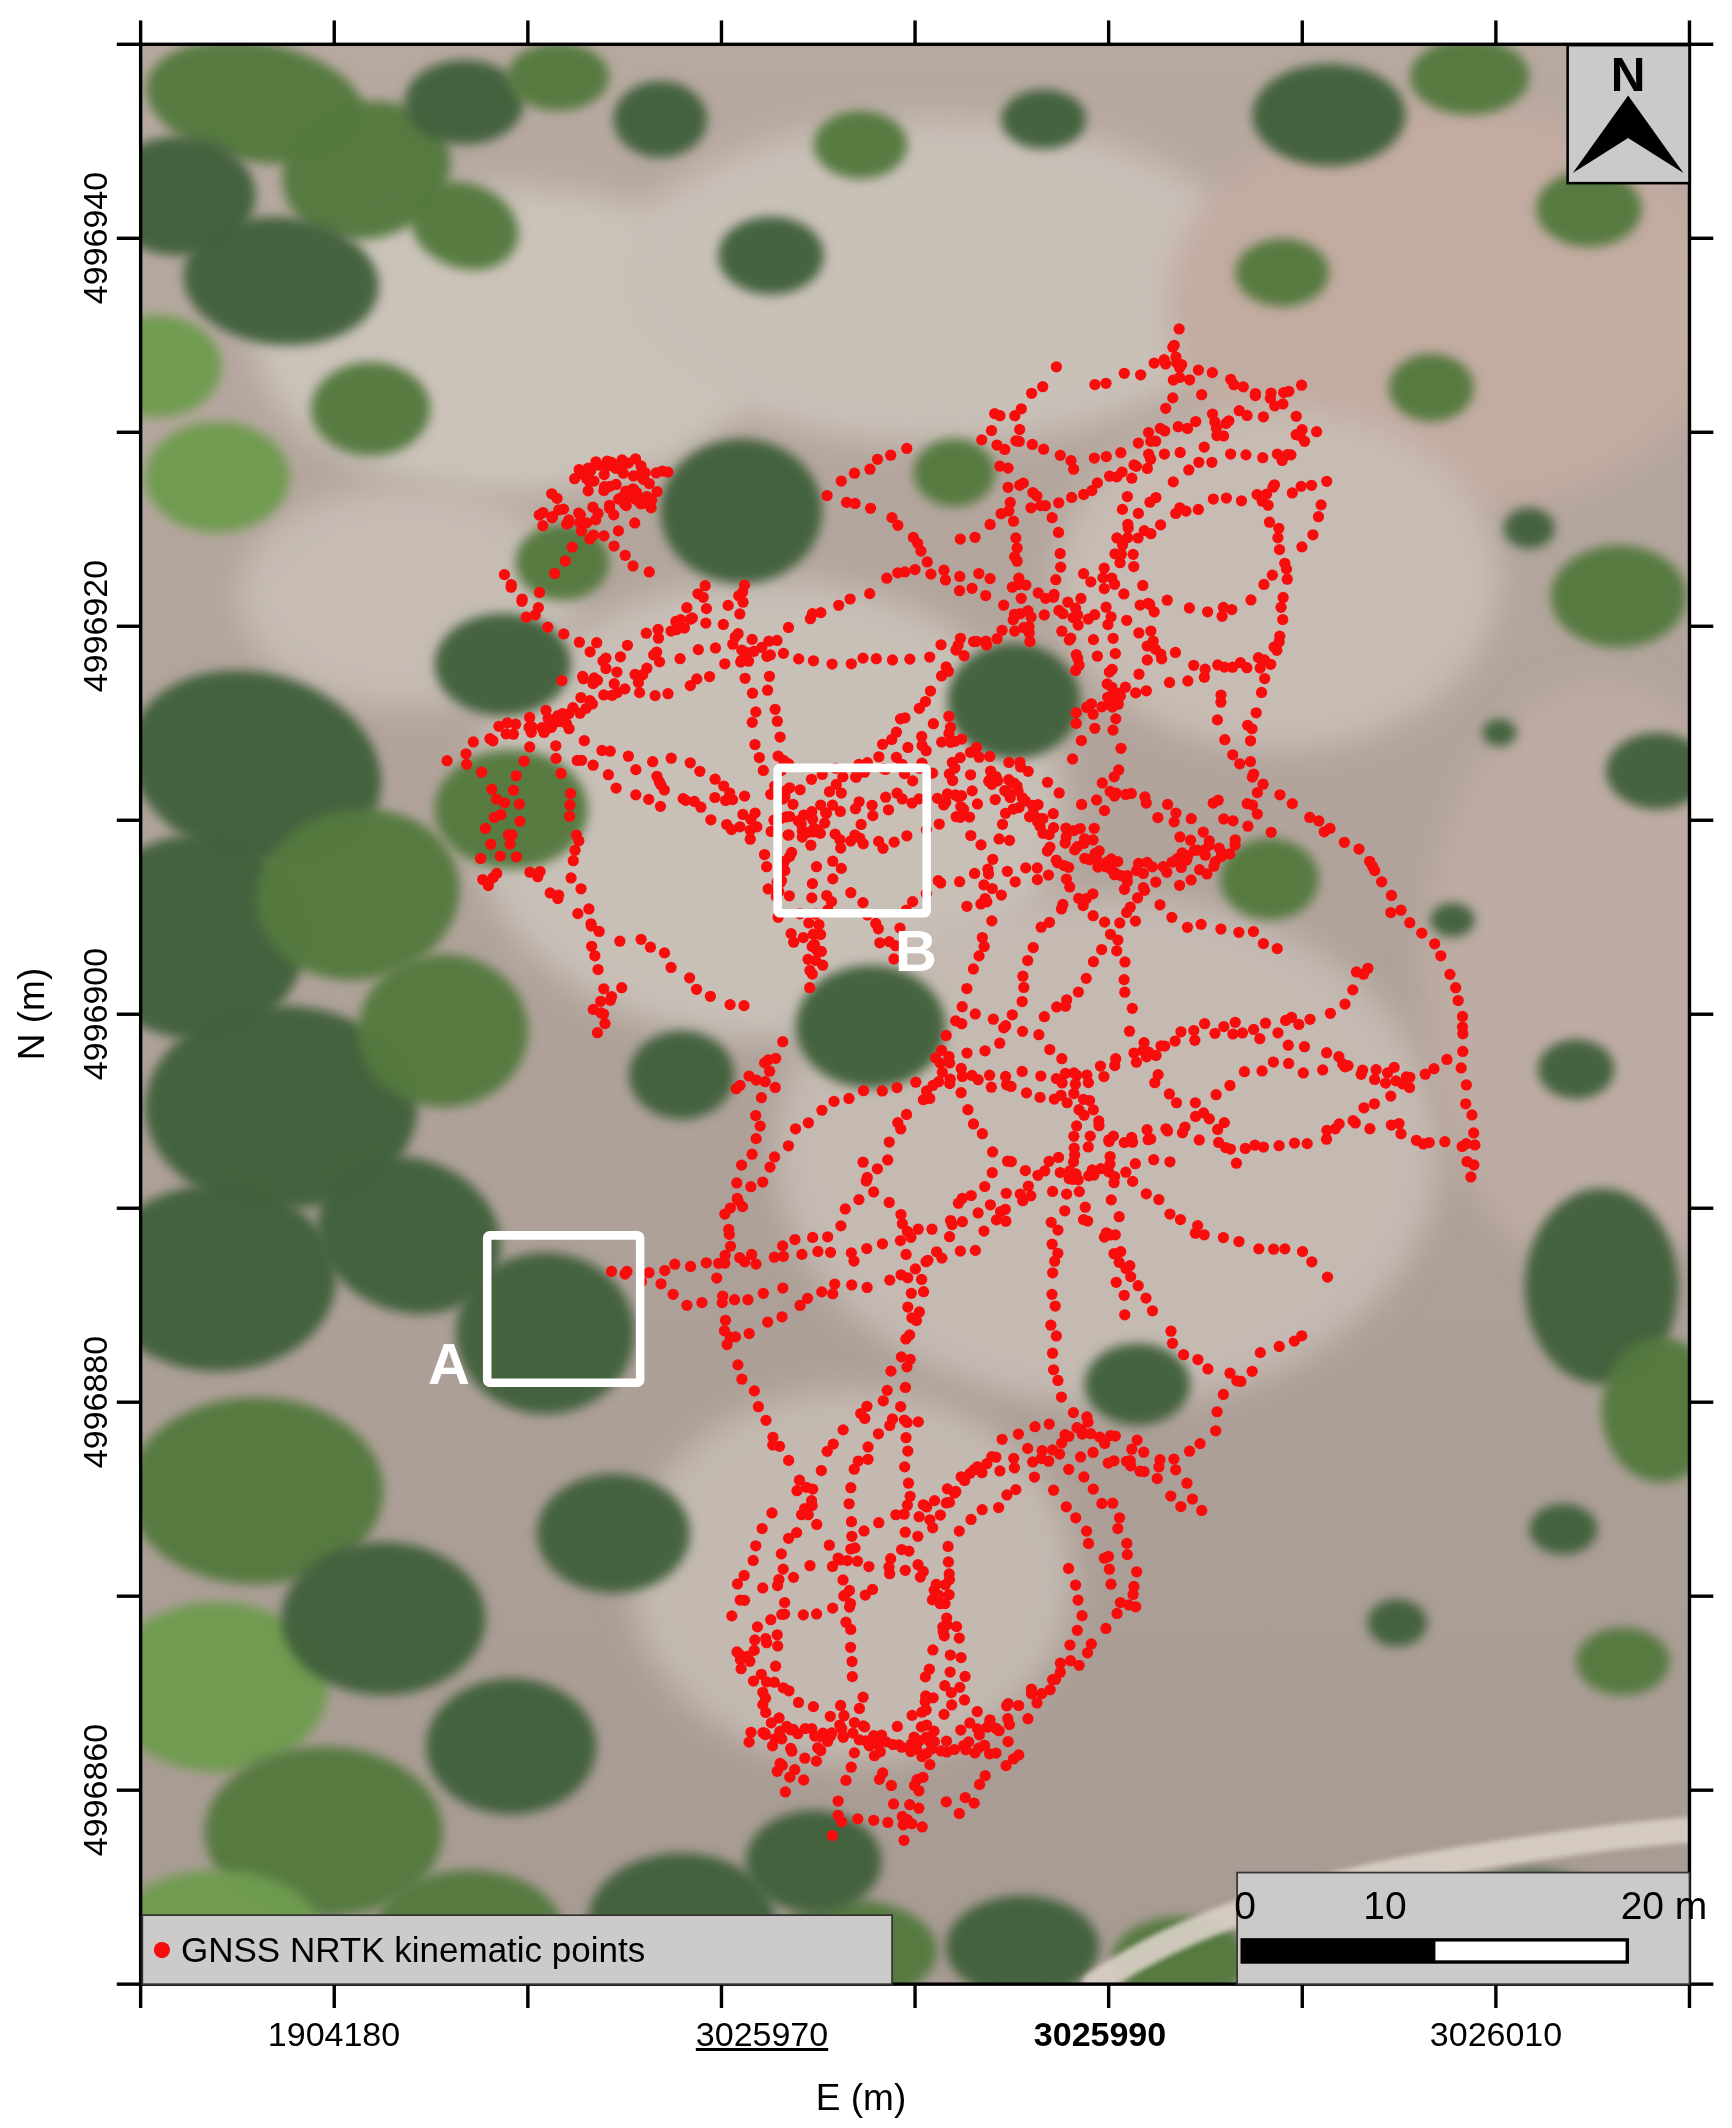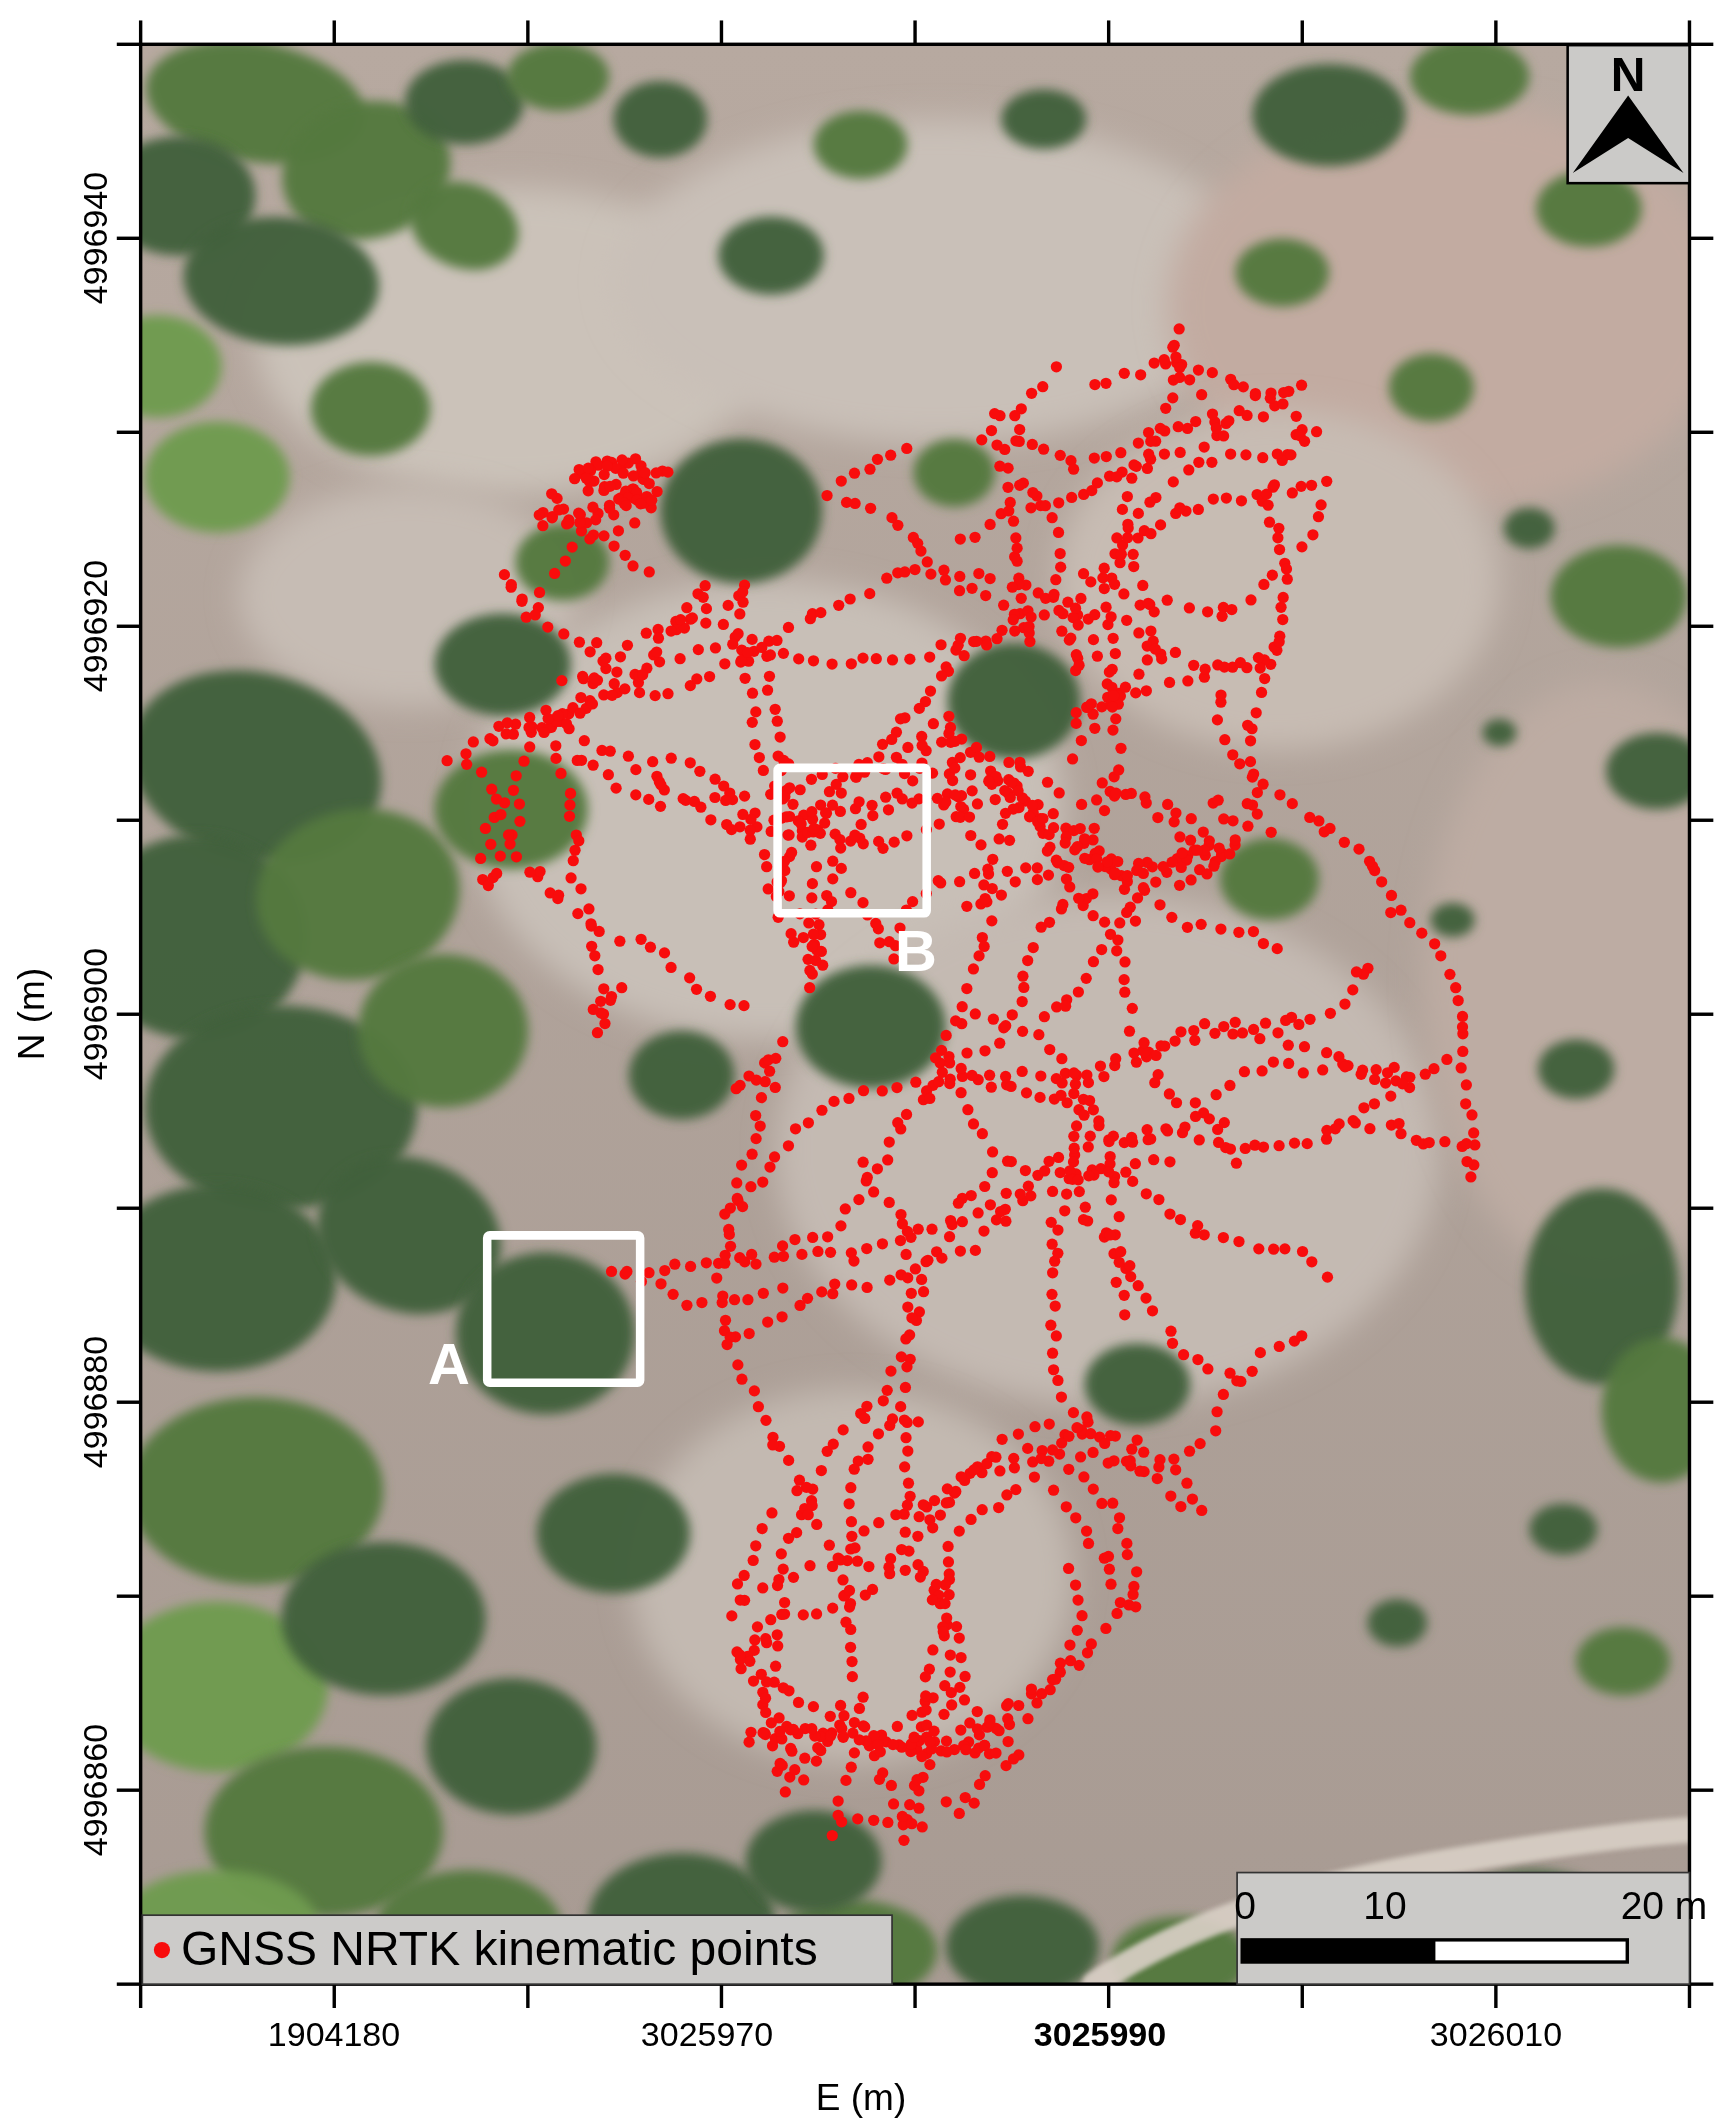--- a/index.html
+++ b/index.html
@@ -8,21 +8,21 @@
   #map-svg{position:absolute;left:0;top:0;}
   .lbl{position:absolute;color:#000;white-space:nowrap;transform:translate(-50%,-50%);
        font-family:"Liberation Sans",sans-serif;line-height:1;}
   .lbl.rot{transform:translate(-50%,-50%) rotate(-90deg);}
   .lbl.left-anchor{transform:translate(0,-50%);}
   .lbl.white{color:#ffffff;font-weight:bold;}
   .ticklbl{font-size:34px;}
   .axtitle{font-size:37px;}
   .northlbl{font-size:48px;font-weight:bold;}
   .scalelbl{font-size:39px;}
-  .legendlbl{font-size:48px;}
+  .legendlbl{font-size:35px;}
   .insetlbl{font-size:58px;}
 </style>
 </head>
 <body>
 
 <div id="figure">
   <svg id="map-svg" xmlns="http://www.w3.org/2000/svg" width="1733" height="2129" viewBox="0 0 2034 2499">
       <defs>
         <linearGradient id="baseg" x1="0" y1="0" x2="0" y2="1">
           <stop offset="0" stop-color="#b7a9a0"></stop>
@@ -2222,21 +2222,21 @@
       <polygon points="1911,112 1846,203 1911,162 1976,203" fill="#000"></polygon>
       <rect x="1452" y="2198" width="531" height="131" fill="#cbcac8" stroke="#333333" stroke-width="2"></rect>
       <rect x="1458" y="2277" width="227" height="26" fill="#000"></rect>
       <rect x="1685" y="2277" width="225" height="26" fill="#fff"></rect>
       <rect x="1458" y="2277" width="452" height="26" fill="none" stroke="#000" stroke-width="4"></rect>
       <rect x="167" y="2248" width="880" height="81" fill="#cccbc9" stroke="#333333" stroke-width="2"></rect>
       <circle cx="190" cy="2289" r="9.5" fill="#f80c0c"></circle>
     </svg>
   <div id="labels">
       <div class="lbl ticklbl" style="left: 334px; top: 2034px;">1904180</div>
-      <div class="lbl ticklbl" style="left: 707px; top: 2034px;">3025970</div>
+      <div class="lbl ticklbl" style="left: 762px; top: 2034px; text-decoration: underline;">3025970</div>
       <div class="lbl ticklbl" style="left: 1100px; top: 2034px; font-weight: bold;">3025990</div>
       <div class="lbl ticklbl" style="left: 1496px; top: 2034px;">3026010</div>
       <div class="lbl ticklbl rot" style="left: 95px; top: 238px;">4996940</div>
       <div class="lbl ticklbl rot" style="left: 95px; top: 626px;">4996920</div>
       <div class="lbl ticklbl rot" style="left: 95px; top: 1014px;">4996900</div>
       <div class="lbl ticklbl rot" style="left: 95px; top: 1402px;">4996880</div>
       <div class="lbl ticklbl rot" style="left: 95px; top: 1790px;">4996860</div>
       <div class="lbl axtitle" style="left: 861px; top: 2097px;">E (m)</div>
       <div class="lbl axtitle rot" style="left: 31px; top: 1014px;">N (m)</div>
       <div class="lbl northlbl" style="left: 1628px; top: 75px;">N</div>

